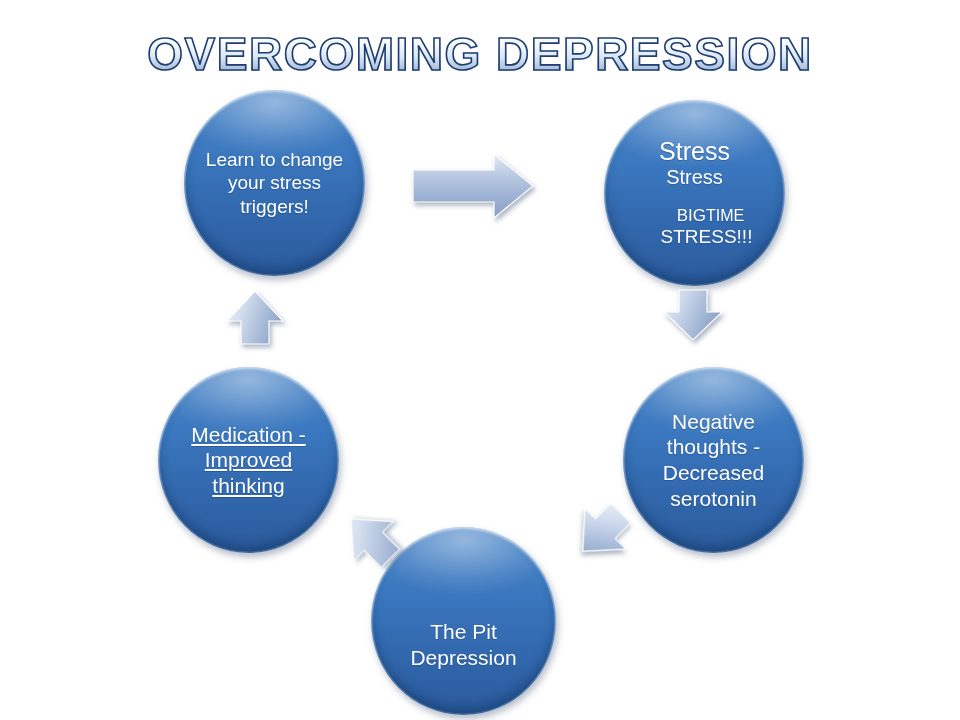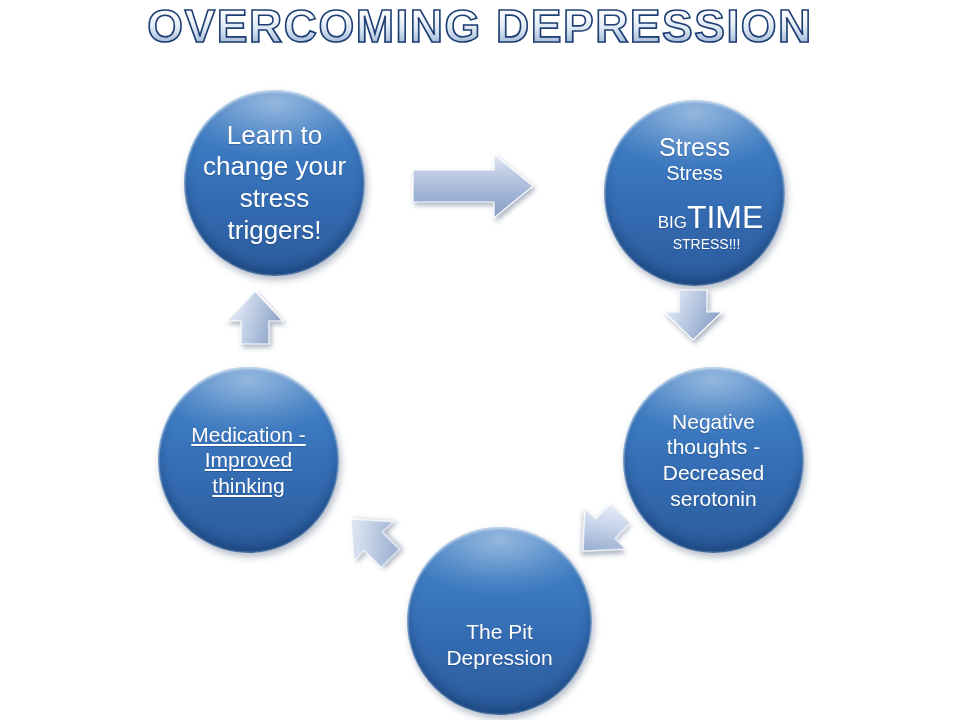--- a/index.html
+++ b/index.html
@@ -13,21 +13,21 @@
     height: 720px;
     background: #ffffff;
     overflow: hidden;
     font-family: "Liberation Sans", sans-serif;
   }
 
   
   #title-wrap {
     position: absolute;
     left: 0;
-    top: 2px;
+    top: 30px;
     width: 960px;
     text-align: center;
     pointer-events: none;
   }
   #title-text {
     display: inline-block;
     font-family: "Liberation Sans", sans-serif;
     font-weight: bold;
     font-size: 46px;
     letter-spacing: 1.5px;
@@ -66,37 +66,37 @@
   }
   .node .label {
     padding: 0 16px;
     line-height: 1.22;
     text-shadow: 0 1px 1px rgba(20,50,90,0.35);
   }
 
   #node-learn   { left: 184px; top: 90px;  width: 181px; height: 186px; }
   #node-stress  { left: 604px; top: 100px;  width: 181px; height: 186px; }
   #node-neg     { left: 623px; top: 367px; width: 181px; height: 186px; text-align: center; }
-  #node-pit     { left: 407px; top: 527px; width: 185px; height: 188px; }
+  #node-pit     { left: 371px; top: 527px; width: 185px; height: 188px; }
   #node-med     { left: 158px; top: 367px; width: 181px; height: 186px; }
 
-  #node-learn .label  { font-size: 26px; }
+  #node-learn .label  { font-size: 19px; }
   #node-neg .label    { font-size: 21px; }
   #node-med .label    { font-size: 21px; text-decoration: underline; }
   #node-pit .label    { font-size: 21px; margin-top: 48px; }
 
   
   #node-stress .label { font-size: 20px; }
   .s-line1 { font-size: 25px; line-height: 1.1; }
   .s-line2 { font-size: 20px; line-height: 1.25; }
   .s-gap   { height: 13px; }
   .s-line3 { line-height: 1.15; white-space: nowrap; }
   .s-big   { font-size: 17px; margin-left: 32px; }
-  .s-time  { font-size: 32px; }
-  .s-line4 { font-size: 14px; line-height: 1.15; margin-left: 24px; }
+  .s-time  { font-size: 16px; }
+  .s-line4 { font-size: 19px; line-height: 1.15; margin-left: 24px; }
 
   
   .arrow { position: absolute; }
   .arrow svg { display: block; overflow: visible; }
   .arrow-body { filter: drop-shadow(2px 3px 2.5px rgba(70,90,120,0.45)); }
 
   #arrow-right { left: 410px; top: 152px;  width: 126px; height: 70px; }
   #arrow-down  { left: 660px; top: 288px;  width: 66px;  height: 55px; }
   #arrow-dl    { left: 566px; top: 502px;  width: 66px;  height: 66px; }
   #arrow-ul    { left: 338px; top: 506px;  width: 68px;  height: 68px; }

